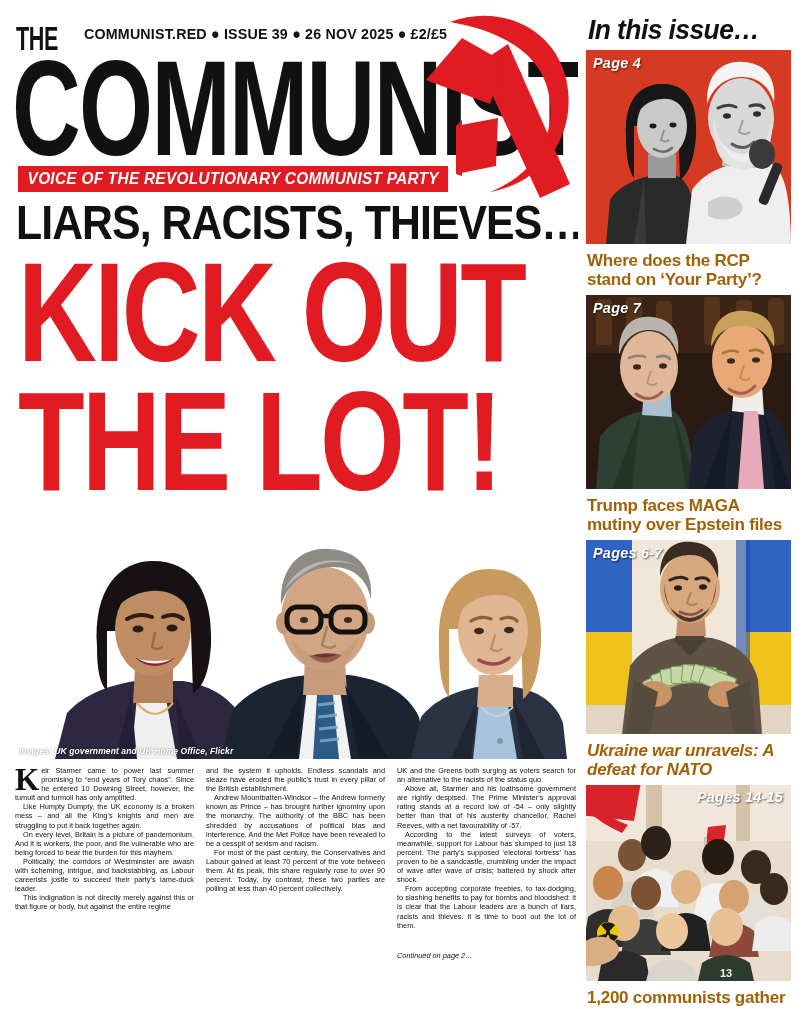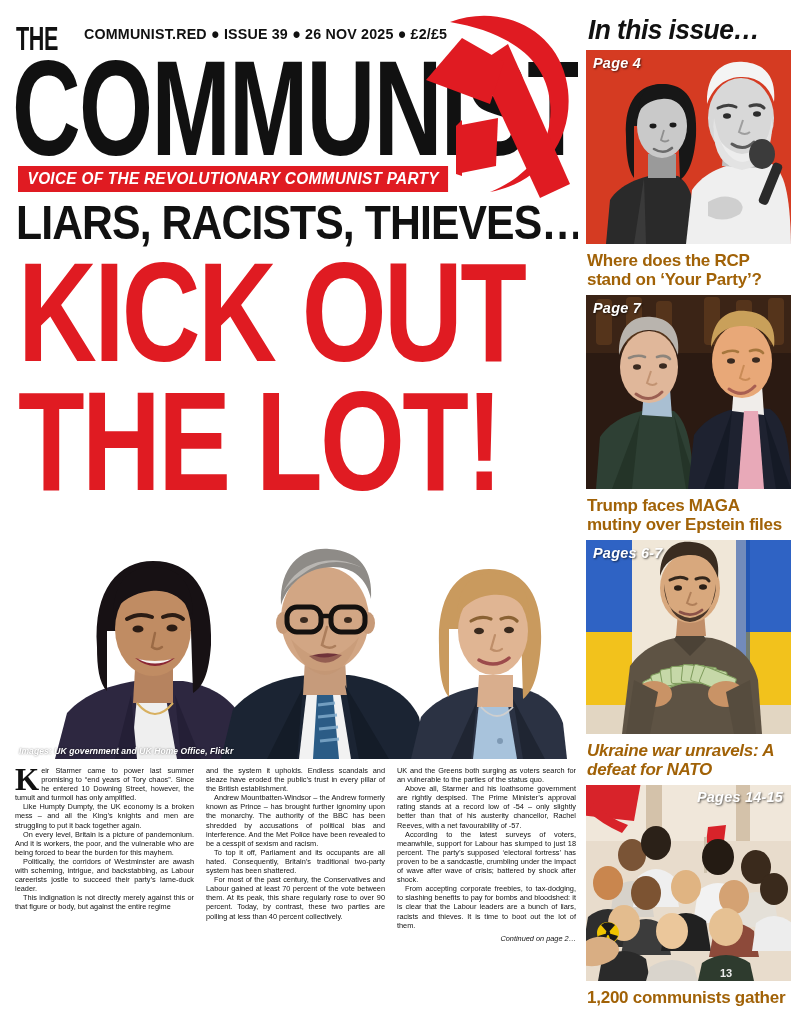--- a/index.html
+++ b/index.html
@@ -83,21 +83,21 @@
   }
 
   
   .body-area {
     position:absolute; left:15px; top:766px; width:562px; height:238px;
     display:flex; gap:12px;
   }
   .bcol { width:179px; font-size:7.35px; line-height:9.1px; text-align:justify; color:#111; }
   .bcol p { margin:0 0 0 0; text-indent:8px; }
   .bcol p.first { text-indent:0; }
-  .bcol p.contd { text-align:right; font-style:italic; text-indent:0; margin-top:4px; }
+  .bcol p.contd { font-style:italic; text-indent:0; margin-top:21px; }
   .dropcap {
     float:left; font-size:31px; line-height:25px; font-weight:700;
     margin:1px 2px -2px 0; color:#111;
     font-family:"Liberation Serif", serif;
   }
 
   
   .side-col {
     position:absolute; left:578px; top:0; width:224px; height:856px;
     padding:10px 8px 1px 8px; background:#fff;
@@ -294,26 +294,25 @@
         <p class="first"><span class="dropcap">K</span><span>eir Starmer came to power last summer promising to “end years of Tory chaos”. Since he entered 10 Downing Street, however, the tumult and turmoil has only amplified.</span></p>
         <p>Like Humpty Dumpty, the UK economy is a broken mess – and all the King’s knights and men are struggling to put it back together again.</p>
         <p>On every level, Britain is a picture of pandemonium. And it is workers, the poor, and the vulnerable who are being forced to bear the burden for this mayhem.</p>
         <p>Politically, the corridors of Westminster are awash with scheming, intrigue, and backstabbing, as Labour careerists jostle to succeed their party’s lame-duck leader.</p>
         <p>This indignation is not directly merely against this or that figure or body, but against the entire regime</p>
       </div>
 
       <div class="bcol">
         <p class="first">and the system it upholds. Endless scandals and sleaze have eroded the public’s trust in every pillar of the British establishment.</p>
         <p>Andrew Mountbatten-Windsor – the Andrew formerly known as Prince – has brought further ignominy upon the monarchy. The authority of the BBC has been shredded by accusations of political bias and interference. And the Met Police have been revealed to be a cesspit of sexism and racism.</p>
-        <p>To top it off, Parliament and its occupants are all hated. Consequently, Britain’s traditional two-party system has been shattered.</p>
         <p>For most of the past century, the Conservatives and Labour gained at least 70 percent of the vote between them. At its peak, this share regularly rose to over 90 percent. Today, by contrast, these two parties are polling at less than 40 percent collectively.</p>
       </div>
 
       <div class="bcol">
-        <p class="first">UK and the Greens both surging as voters search for an vulnerable to the parties of the status quo.</p>
+        <p class="first">UK and the Greens both surging as voters search for an alternative to the racists of the status quo.</p>
         <p>Above all, Starmer and his loathsome government are rightly despised. The Prime Minister’s approval rating stands at a record low of -54 – only slightly better than that of his austerity chancellor, Rachel Reeves, with a net favourability of -57.</p>
         <p>According to the latest surveys of voters, meanwhile, support for Labour has slumped to just 18 percent. The party’s supposed ‘electoral fortress’ has proven to be a sandcastle, crumbling under the impact of wave after wave of crisis; battered by shock after shock.</p>
         <p>From accepting corporate freebies, to tax-dodging, to slashing benefits to pay for bombs and bloodshed: it is clear that the Labour leaders are a bunch of liars, racists and thieves. It is time to boot out the lot of them.</p>
         <p class="contd">Continued on page 2…</p>
       </div>
 
     </div>
   </div>
 
   <div class="side-col">

